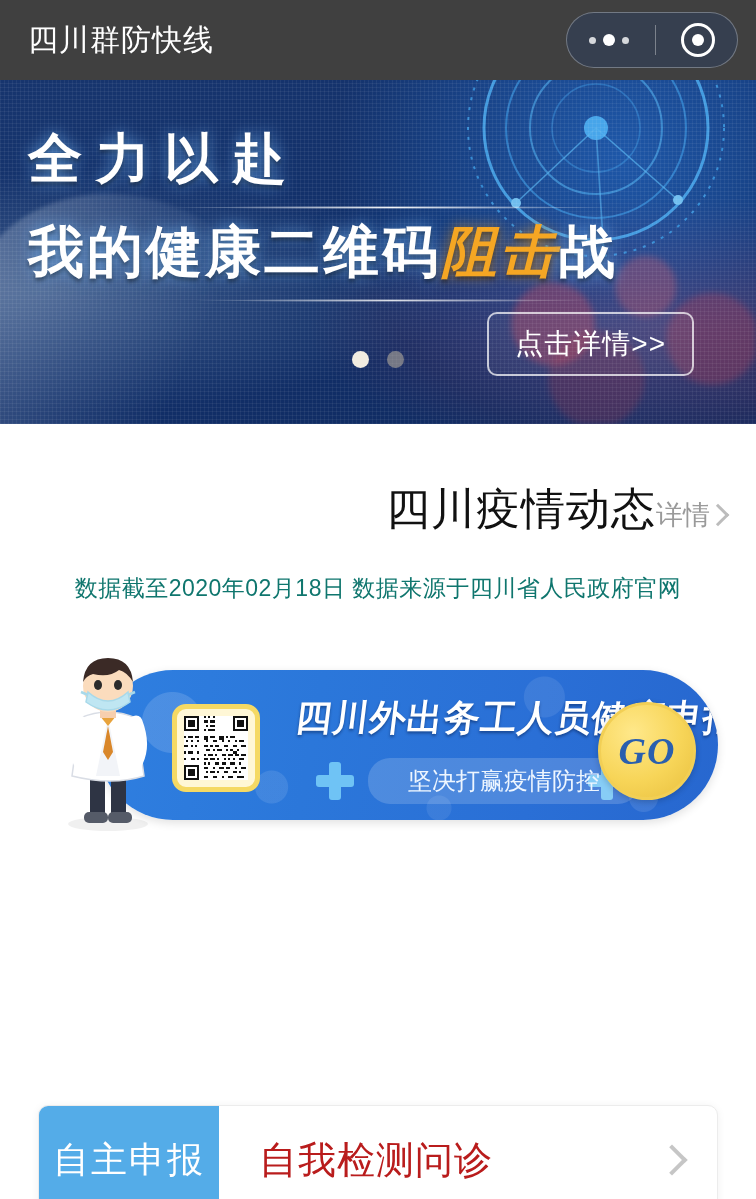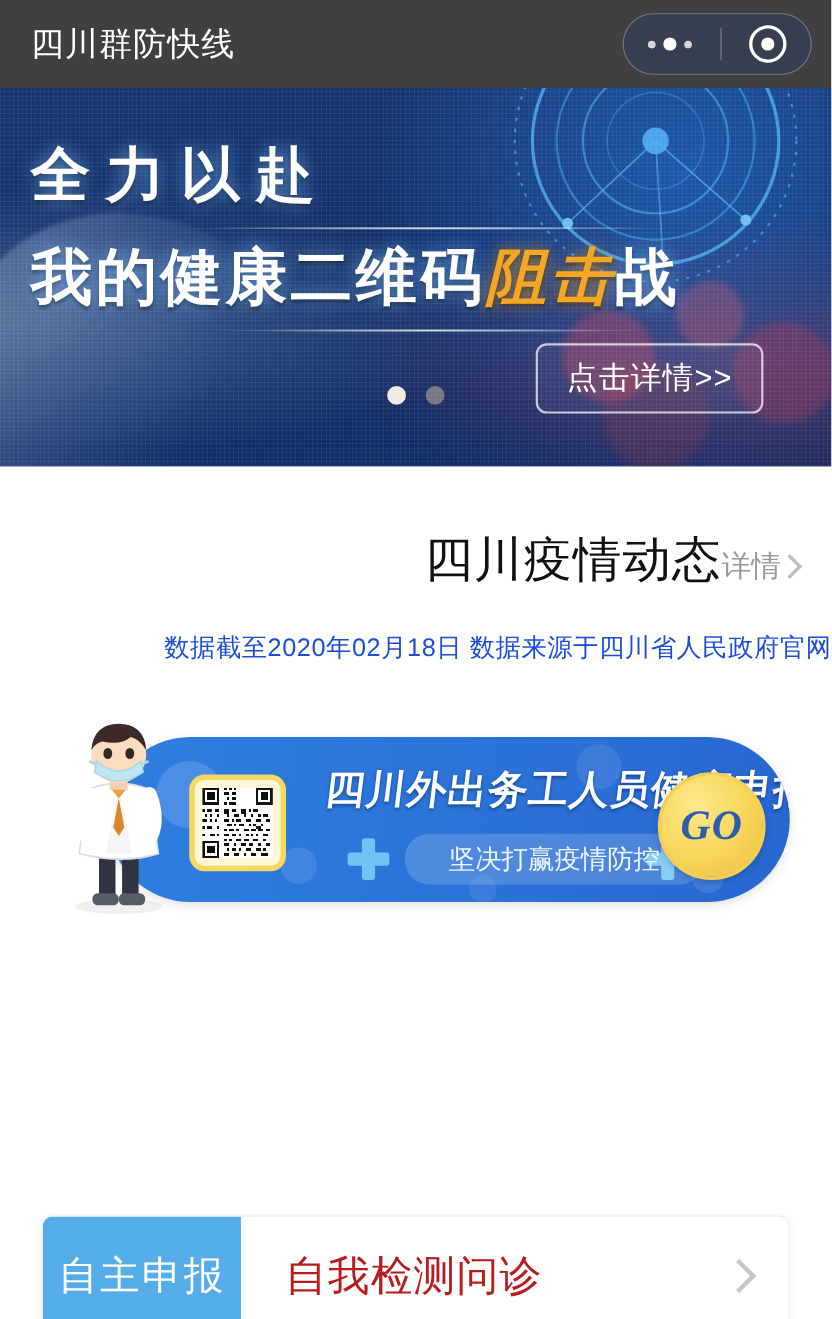--- a/index.html
+++ b/index.html
@@ -121,21 +121,21 @@
   }
   .stats-card{
     margin:28px 38px 0;background:#ffffff;border-radius:10px;
     box-shadow:0 1px 10px rgba(0,0,0,.10);
     display:flex;padding:34px 6px 30px;
   }
   .stat{flex:1;text-align:center;}
   .stat-label{font-size:33px;color:#1c1c1c;letter-spacing:1px;}
   .stat-value{font-size:40px;color:#4a90cf;margin-top:10px;letter-spacing:1px;}
   .data-note{
-    text-align:right;color:#1d4ed8;font-size:23px;margin-top:34px;letter-spacing:.5px;
+    text-align:center;color:#0f766e;font-size:23px;margin-top:34px;letter-spacing:.5px;
   }
 
   
   .health-wrap{position:relative;margin:48px 38px 0;height:185px;}
   .health-bar{
     position:absolute;left:60px;right:0;top:18px;height:150px;border-radius:75px;
     background:linear-gradient(100deg,#2f7fe0 0%,#2b77da 35%,#2a6fd6 70%,#2767cf 100%);
     overflow:hidden;box-shadow:0 3px 10px rgba(0,0,0,.12);
   }
   .hb-bubbles{

